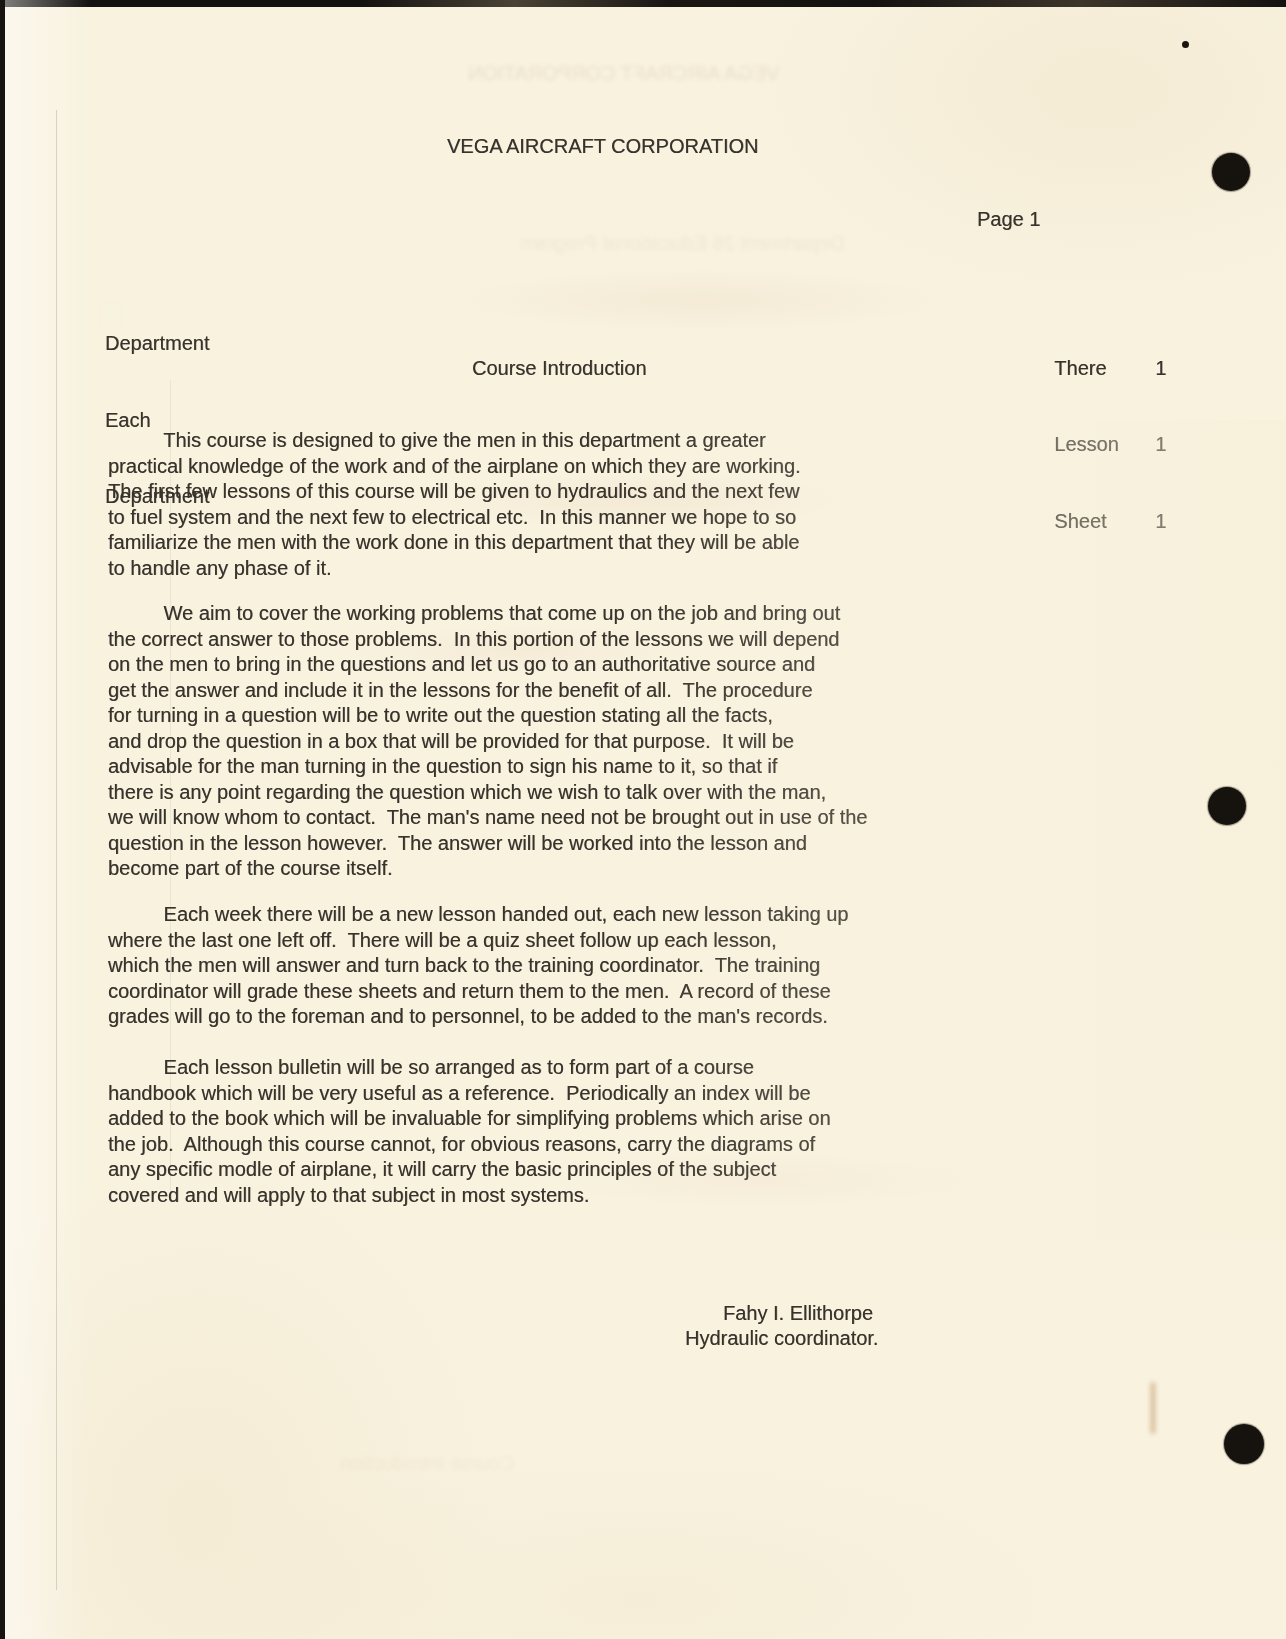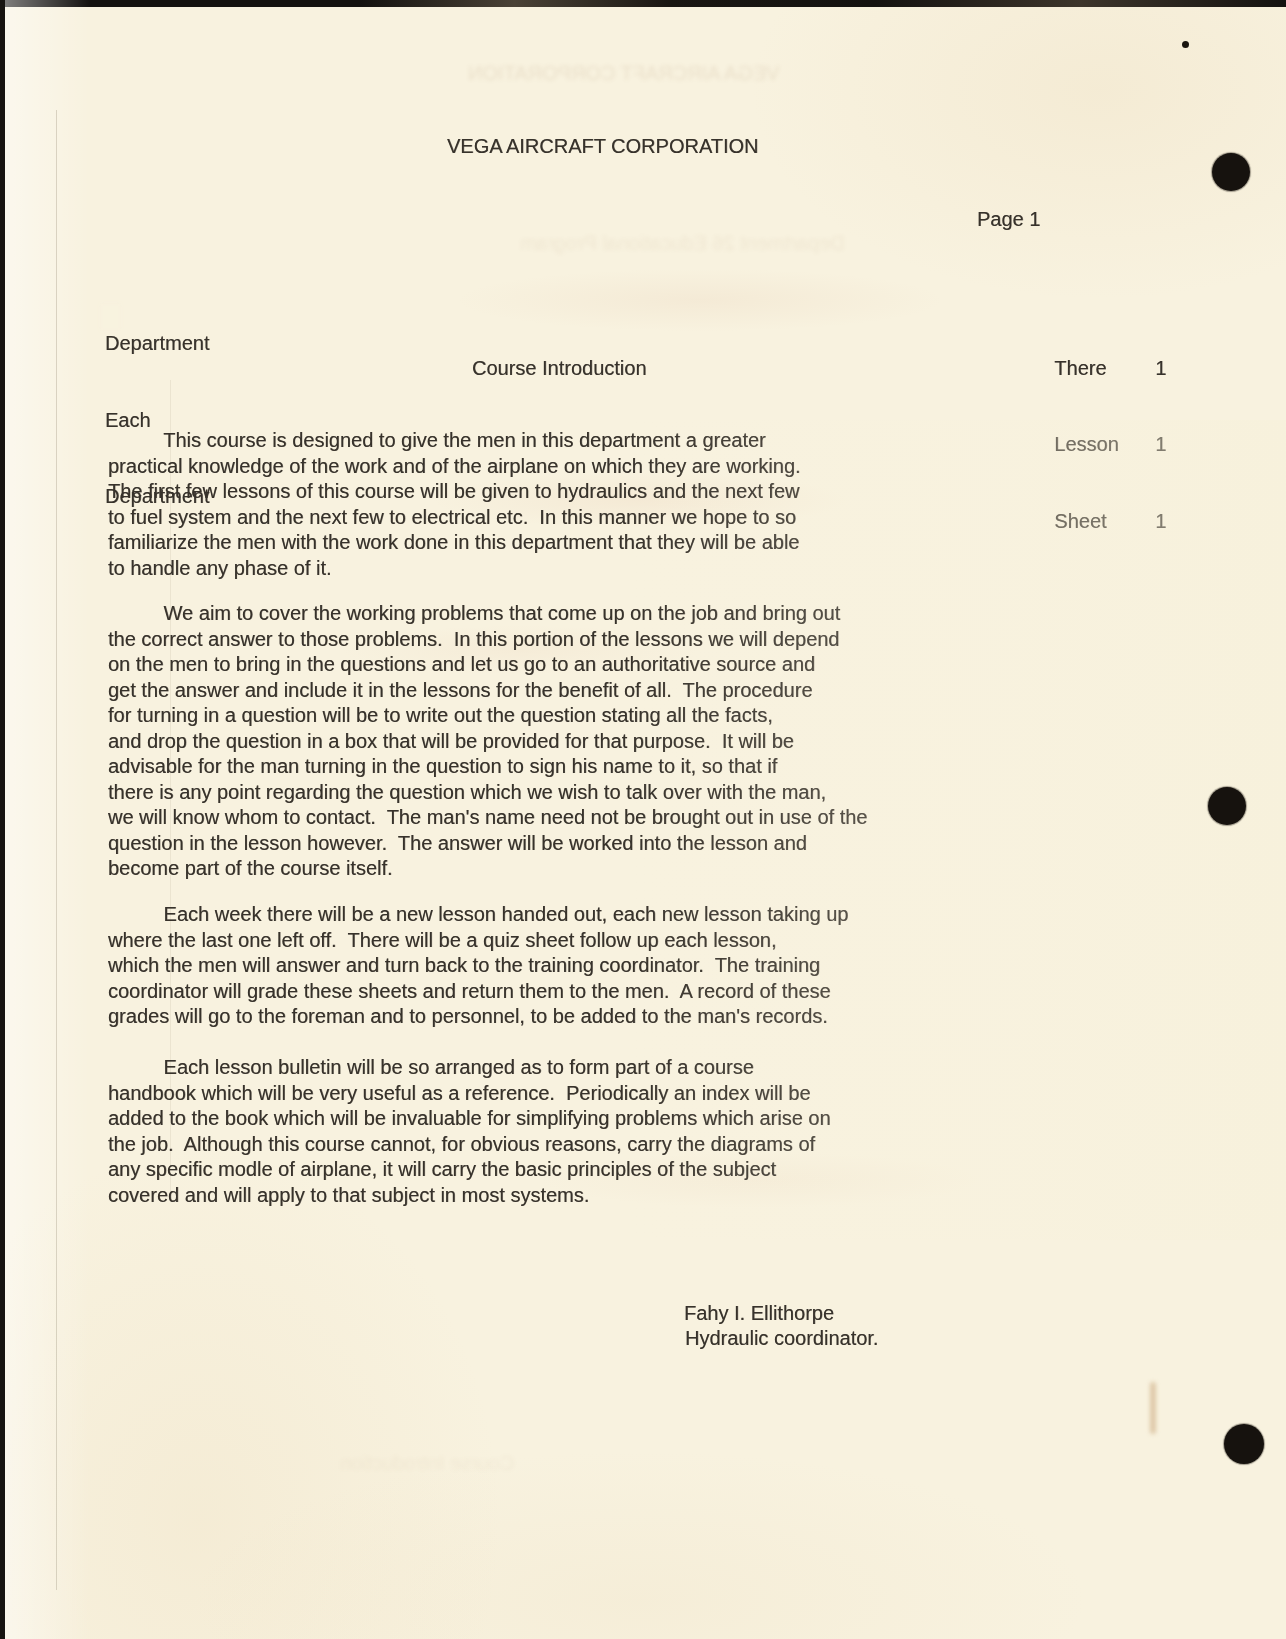--- a/index.html
+++ b/index.html
@@ -145,21 +145,21 @@
 grades will go to the foreman and to personnel, to be added to the man's records.</div>
   <div class="txt" style="left:108px; top:1055px;">          Each lesson bulletin will be so arranged as to form part of a course
 handbook which will be very useful as a reference.  Periodically an index will be
 added to the book which will be invaluable for simplifying problems which arise on
 the job.  Although this course cannot, for obvious reasons, carry the diagrams of
 any specific modle of airplane, it will carry the basic principles of the subject
 covered and will apply to that subject in most systems.</div>
 
   <div class="fade-overlay"></div>
 
-  <div class="txt" style="left:684px; top:1301px;">Fahy I. Ellithorpe</div>
+  <div class="txt" style="left:723px; top:1301px;">Fahy I. Ellithorpe</div>
   <div class="txt" style="left:685px; top:1326px;">Hydraulic coordinator.</div>
 
   <div class="hole hole-1"></div>
   <div class="hole hole-2"></div>
   <div class="hole hole-3"></div>
   <div class="ink-dot"></div>
   <div class="smudge"></div>
 
 </div>
 

